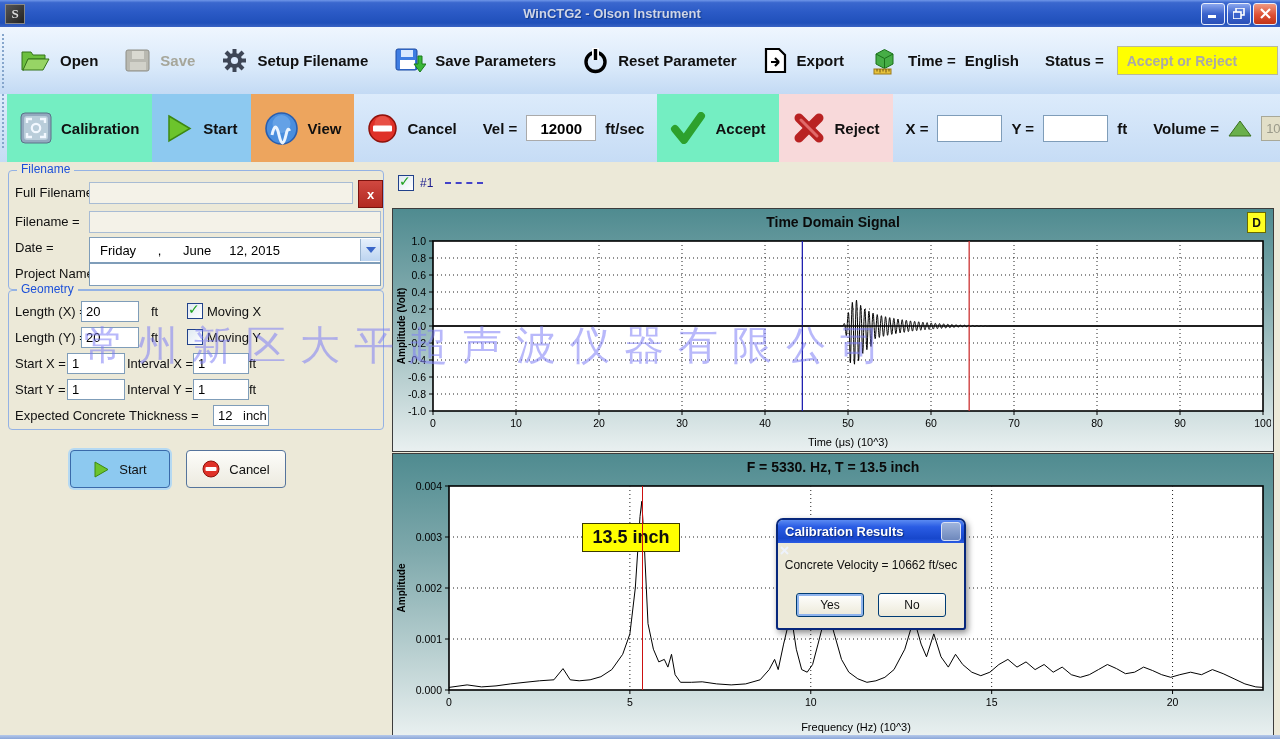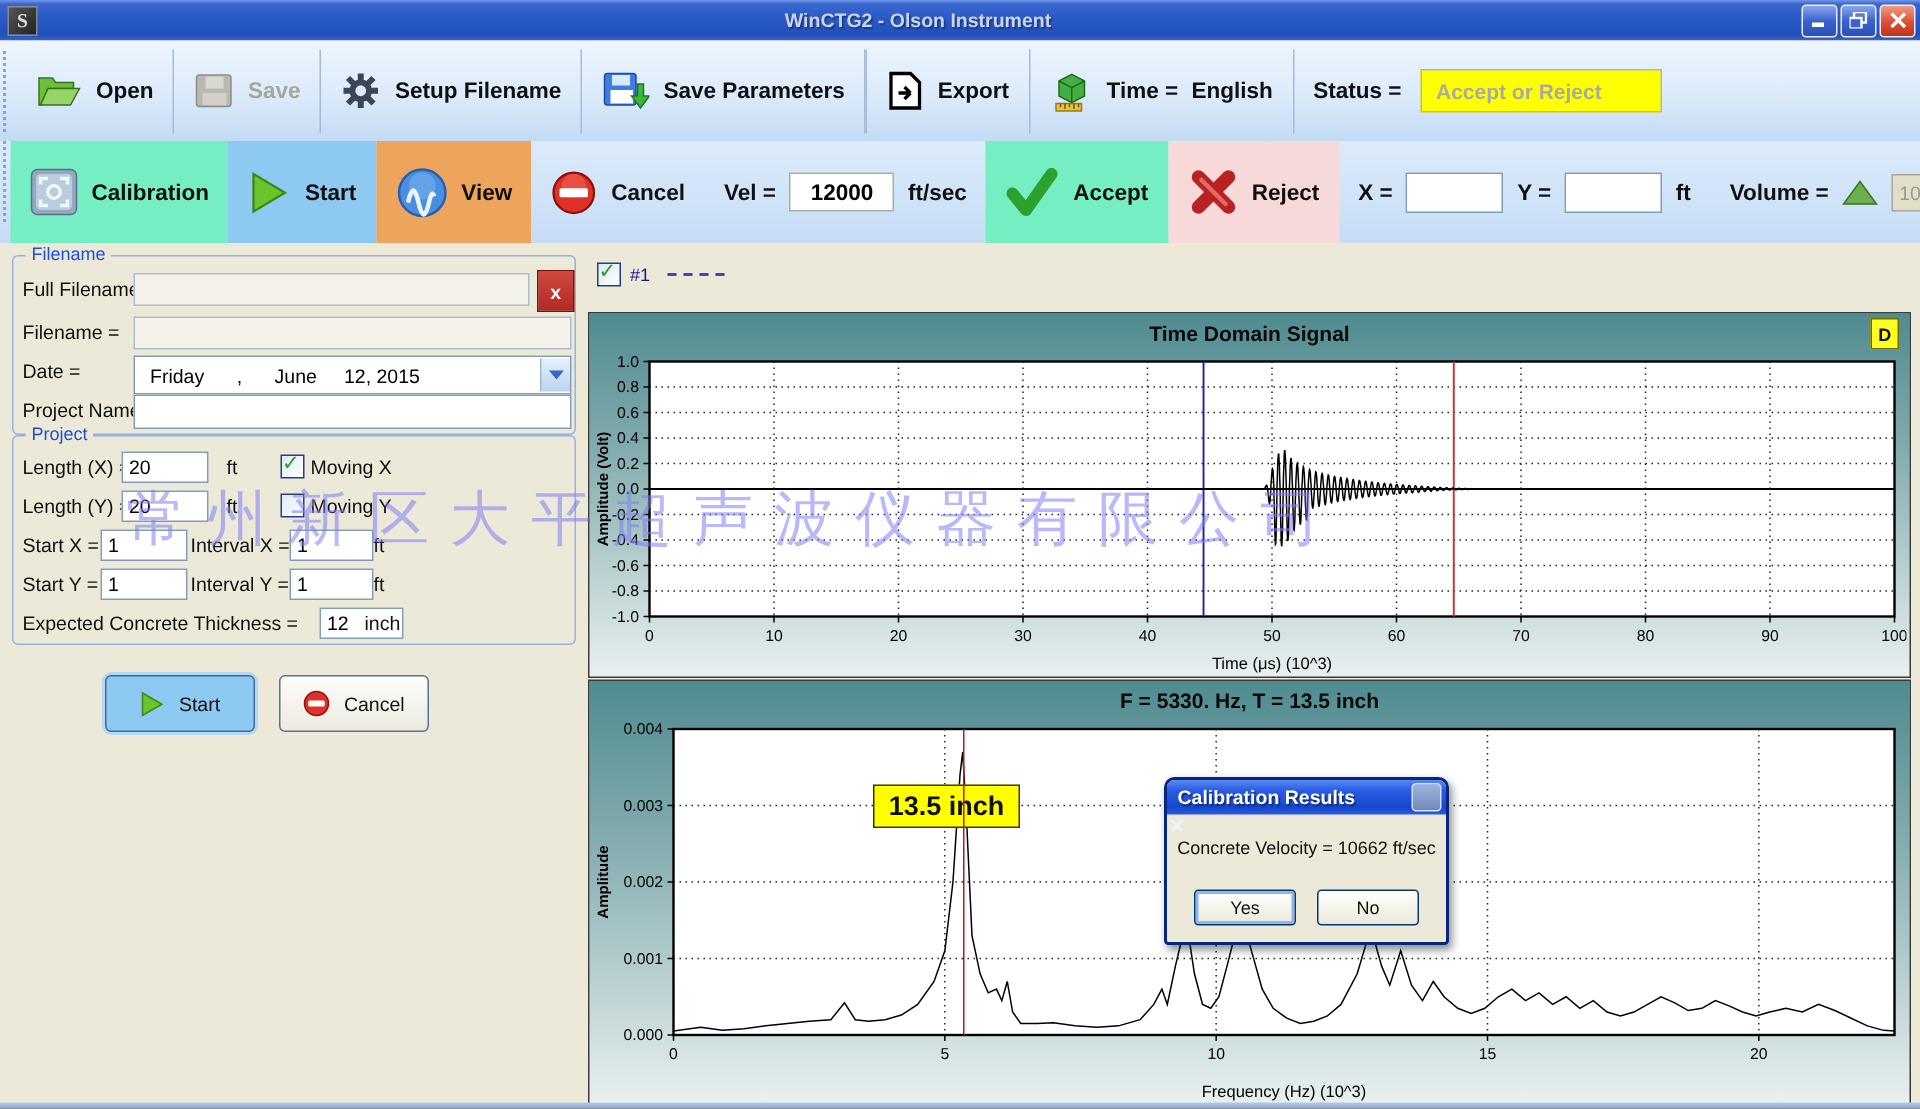--- a/index.html
+++ b/index.html
@@ -158,20 +158,30 @@
           <svg width="32" height="27">
             <rect x="2" y="2" width="21" height="21" rx="2" fill="#3f7de2" stroke="#1c4aa2"></rect>
             <rect x="7" y="3" width="12" height="7" fill="#d9e9ff"></rect>
             <rect x="6" y="13" width="15" height="9" fill="#fff"></rect>
             <path d="M24 9v8h-4l6 8 6-8h-4V9z" fill="#39b839" stroke="#1a7a1a"></path>
           </svg>
         </span>
       <span>Save Parameters</span>
     </div>
     <div class="sep"></div>
+    <div class="t1item">
+      <span class="icon">
+          <svg width="27" height="27">
+            <circle cx="13.5" cy="15" r="9.5" fill="none" stroke="#000" stroke-width="3.4"></circle>
+            <line x1="13.5" y1="1" x2="13.5" y2="13" stroke="#fff" stroke-width="7"></line>
+            <line x1="13.5" y1="2" x2="13.5" y2="13" stroke="#000" stroke-width="3.4"></line>
+          </svg>
+        </span>
+      <span>Reset Parameter</span>
+    </div>
     <div class="sep"></div>
     <div class="t1item">
       <span class="icon">
           <svg width="25" height="27">
             <path d="M3 2h13l6 6v17H3z" fill="#fff" stroke="#000" stroke-width="2.2"></path>
             <path d="M8 15h8m0 0l-4-4m4 4l-4 4" stroke="#000" stroke-width="2.2" fill="none"></path>
           </svg>
         </span>
       <span>Export</span>
     </div>
@@ -303,21 +313,21 @@
             <svg width="12" height="9">
               <path d="M1 1l5 6 5-6z" fill="#3a66c8"></path>
             </svg>
           </span>
       </div>
       <span class="lab" style="left:6px;top:95px;">Project Name =</span>
       <input class="xpinput" style="position: absolute; left: 80px; top: 92px; width: 282px; height: 19px;" value="">
     </div>
 
     <div class="group" style="top:128px;width:374px;height:138px;">
-      <div class="group-label">Project</div>
+      <div class="group-label">Geometry</div>
       <span class="lab" style="left:6px;top:13px;">Length (X) =</span>
       <input class="xpinput" style="position: absolute; left: 72px; top: 10px; width: 48px; height: 17px;" value="20">
       <span class="lab" style="left:142px;top:13px;">ft</span>
       <div class="xpcheck on" style="position:absolute;left:178px;top:12px;"></div>
       <span class="lab" style="left:198px;top:13px;">Moving X</span>
       <span class="lab" style="left:6px;top:39px;">Length (Y) =</span>
       <input class="xpinput" style="position: absolute; left: 72px; top: 36px; width: 48px; height: 17px;" value="20">
       <span class="lab" style="left:142px;top:39px;">ft</span>
       <div class="xpcheck" style="position:absolute;left:178px;top:38px;"></div>
       <span class="lab" style="left:198px;top:39px;">Moving Y</span>

